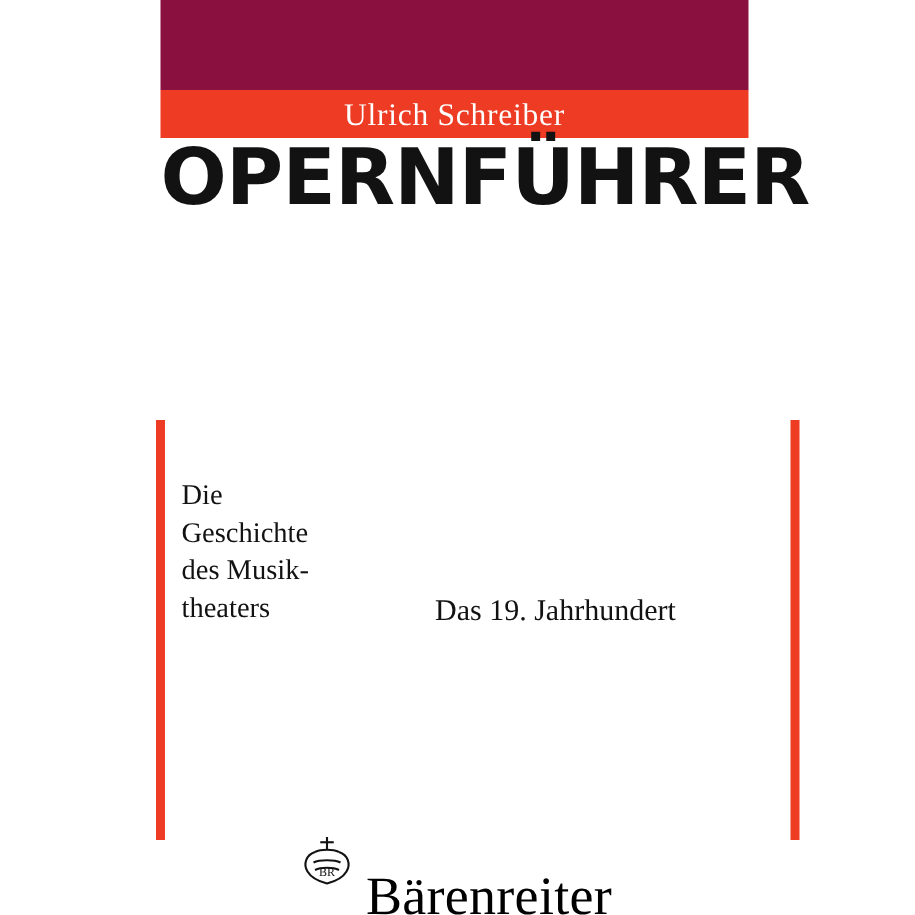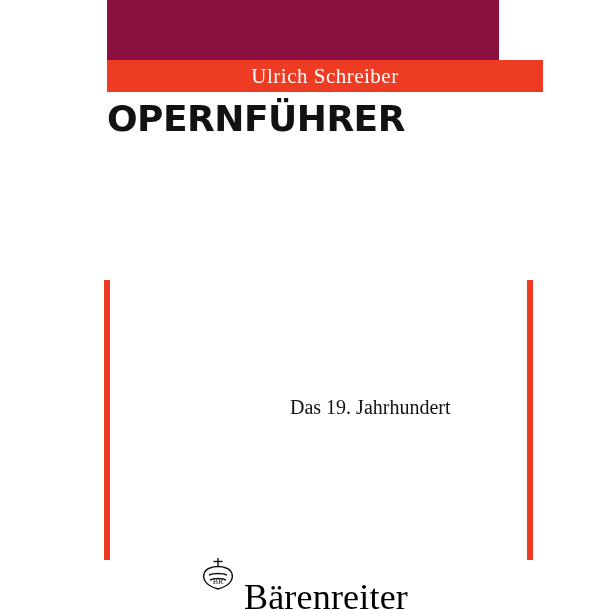--- a/index.html
+++ b/index.html
@@ -24,44 +24,44 @@
     width: 392px;
     height: 60px;
     background: #8a1040;
   }
 
   
   .author-band {
     position: absolute;
     left: 107px;
     top: 60px;
-    width: 436px;
+    width: 392px;
     height: 32px;
     background: #ee3b24;
   }
   .author-band .author-name {
     color: #ffffff;
     font-size: 21px;
     letter-spacing: 0.5px;
     text-align: center;
     line-height: 32px;
     width: 100%;
     display: block;
   }
 
   
   .main-title {
     position: absolute;
     left: 107px;
     top: 98px;
     width: 392px;
-    text-align: left;
+    text-align: right;
     font-family: "DejaVu Sans", sans-serif;
     font-weight: bold;
-    font-size: 36px;
+    font-size: 52px;
     line-height: 42px;
     letter-spacing: -0.5px;
     color: #121212;
   }
   .main-title .tl {
     display: block;
     white-space: nowrap;
   }
 
   
@@ -144,20 +144,26 @@
     <span class="author-name">Ulrich Schreiber</span>
   </div>
 
   <div class="main-title">
     <span class="tl">OPERNFÜHRER</span>
   </div>
 
   <div class="left-rule"></div>
   <div class="right-rule"></div>
 
+  <div class="series">
+    <span>Die</span>
+    <span>Geschichte</span>
+    <span>des Musik-</span>
+    <span>theaters</span>
+  </div>
 
   <div class="volume">Das 19. Jahrhundert</div>
 
   <div class="publisher">
     <svg class="logo" viewBox="0 0 40 38">
       <g fill="none" stroke="#121212" stroke-width="1.4">
         <path d="M20 2 L20 10"></path>
         <path d="M15.5 5.5 L24.5 5.5"></path>
         <path d="M12 12 C6 14, 4 20, 7 25 C10 30, 16 32, 20 33 C24 32, 30 30, 33 25 C36 20, 34 14, 28 12"></path>
         <path d="M12 12 C16 10, 24 10, 28 12"></path>

